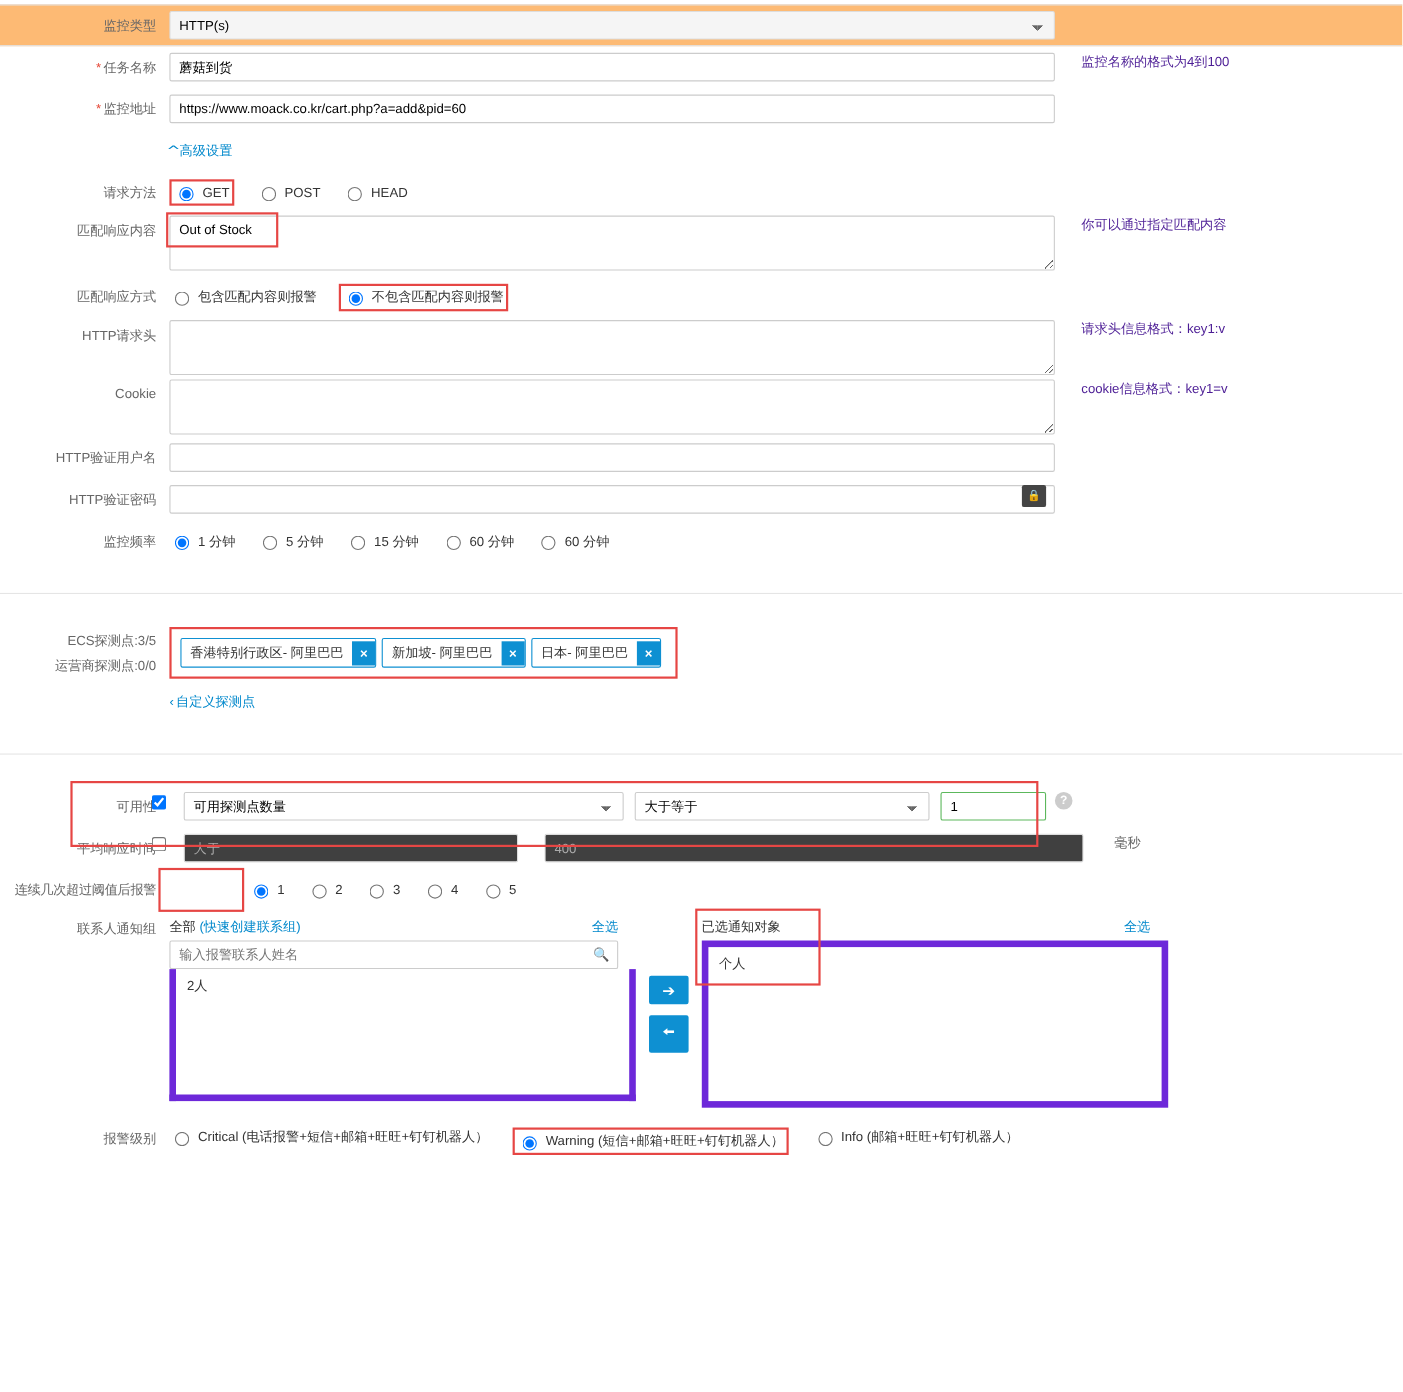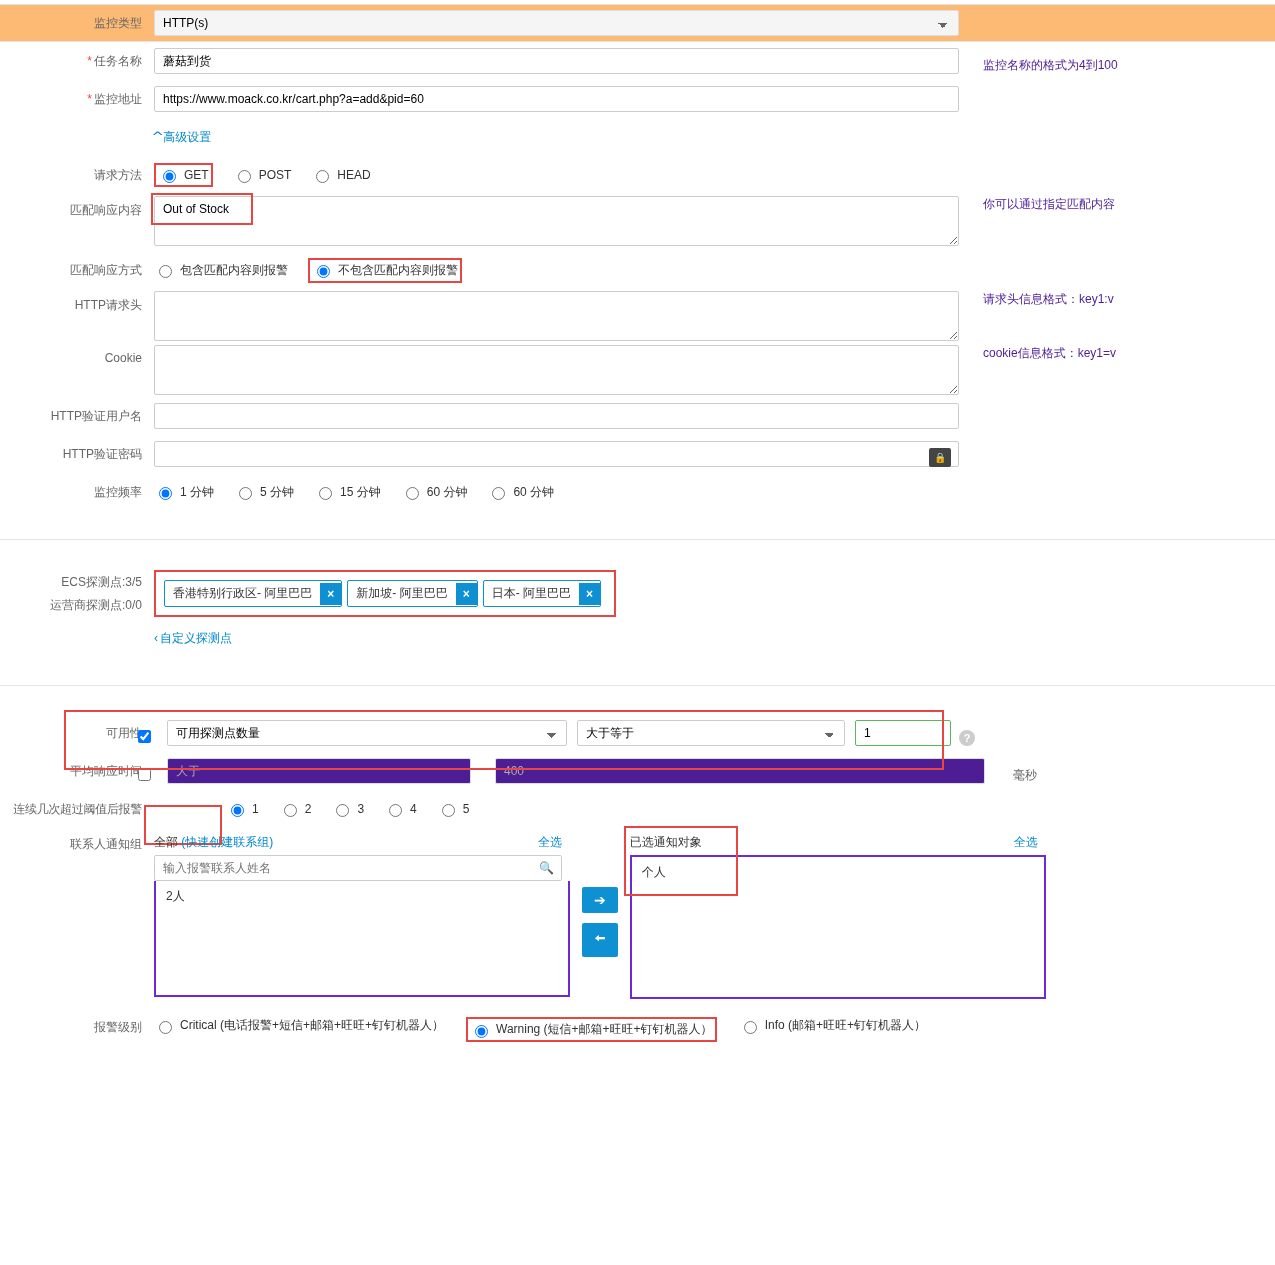--- a/index.html
+++ b/index.html
@@ -1,48 +1,48 @@
 <!DOCTYPE html>
 <html><head>
   <meta charset="utf-8">
   <style>
     body { font-family: "Microsoft YaHei", Arial, sans-serif; font-size: 12px; color: #333; margin: 0; padding: 0; background: #fff;}
     .row { display: flex; align-items: center; min-height: 34px; padding: 2px 0;}
     .label { width: 142px; text-align: right; padding-right: 12px; color: #666;}
     .label .req { color: #e74c3c; margin-right: 2px;}
-    .control { flex: 1; display: flex; align-items: flex-end; position: relative;}
+    .control { flex: 1; display: flex; align-items: flex-start; position: relative;}
     .help { margin-left: 24px; color: #4c1d95; white-space: nowrap;}
     select, input[type="text"], input[type="password"], textarea {
       border: 1px solid #ccc; padding: 5px 8px; font-size: 12px; border-radius: 2px;
       font-family: inherit; box-sizing: border-box; width: 805px; background: #fff;
     }
     select { appearance: none; -webkit-appearance: none; background-image: linear-gradient(45deg, transparent 50%, #666 50%), linear-gradient(135deg, #666 50%, transparent 50%); background-position: calc(100% - 15px) 12px, calc(100% - 10px) 12px; background-size: 5px 5px; background-repeat: no-repeat; padding-right: 25px;}
     .small-select { width: 400px !important;}
     .num-input { width: 96px !important; border-color: #5cb85c !important;}
     .num-input2 { width: 330px !important;}
     textarea { min-height: 50px; resize: both; }
     .radio-group { display: flex; align-items: center; gap: 20px;}
     .radio-item { display: flex; align-items: center; gap: 5px; cursor: pointer;}
     .link { color: #0088cc; cursor: pointer; display: inline-flex; align-items: center; gap: 2px;}
     .caret-up::before { content: "^"; font-family: monospace; display: inline-block; transform: scaleX(1.5);}
     .section-sep { border-top: 1px solid #e5e5e5; margin: 28px 0;}
     .tag { display: inline-flex; align-items: center; border: 1px solid #0e90d2; border-radius: 2px; margin-right: 5px; font-size: 12px;}
     .tag-text { padding: 4px 8px; color: #333;}
     .tag-close { background: #0e90d2; color: #fff; padding: 4px 7px; cursor: pointer; font-weight: bold;}
     .tags-container { display: inline-flex;}
-    .listbox { border: 2px solid #6d28d9; height: 110px; width: 408px; overflow: auto; padding: 2px;}
+    .listbox { border: 6px solid #6d28d9; height: 110px; width: 408px; overflow: auto; padding: 2px;}
     .listbox-item { padding: 5px 8px; cursor: pointer;}
     .search-box { position: relative; width: 408px;}
     .search-box input { width: 100%;}
     .search-icon { position: absolute; right: 8px; top: 6px; font-weight: bold; color: #555;}
     .transfer-btn { background: #0e90d2; color: #fff; border: none; padding: 5px 12px; cursor: pointer; margin: 3px 0; border-radius: 2px; font-size: 14px;}
     .transfer-col { display: flex; flex-direction: column; align-items: center; justify-content: center; gap: 4px; margin: 0 12px; padding-top: 50px;}
     .help-icon { display: inline-flex; width: 16px; height: 16px; border-radius: 50%; background: #ccc; color: #fff; align-items: center; justify-content:center; font-size: 11px; margin-left: 8px; font-weight: bold;}
     .hl-red { border: 2px solid #e64644; box-sizing: border-box; display: inline-block; padding: 2px;}
-    .disabled-input input, .disabled-input select { background: #4c1d95; color: #aaa; border-color:#ddd;}
+    .disabled-input input, .disabled-input select { background: #404040; color: #aaa; border-color:#ddd;}
     .pw-icon { background:#444; color:#fff; padding:4px 5px; font-size:10px; margin-left:-30px; border-radius:2px; z-index:2; position:relative;}
     input[type=radio], input[type=checkbox] { cursor: pointer; }
   </style>
 </head>
 <body>
 
 <div style="padding:4px 0 0 0; overflow:hidden;">
 
   <div class="row" style="background:#fdba74; border:1px solid #e3e3e3; border-left:none; border-right:none; padding:1px 0;">
     <div class="label">监控类型</div>

